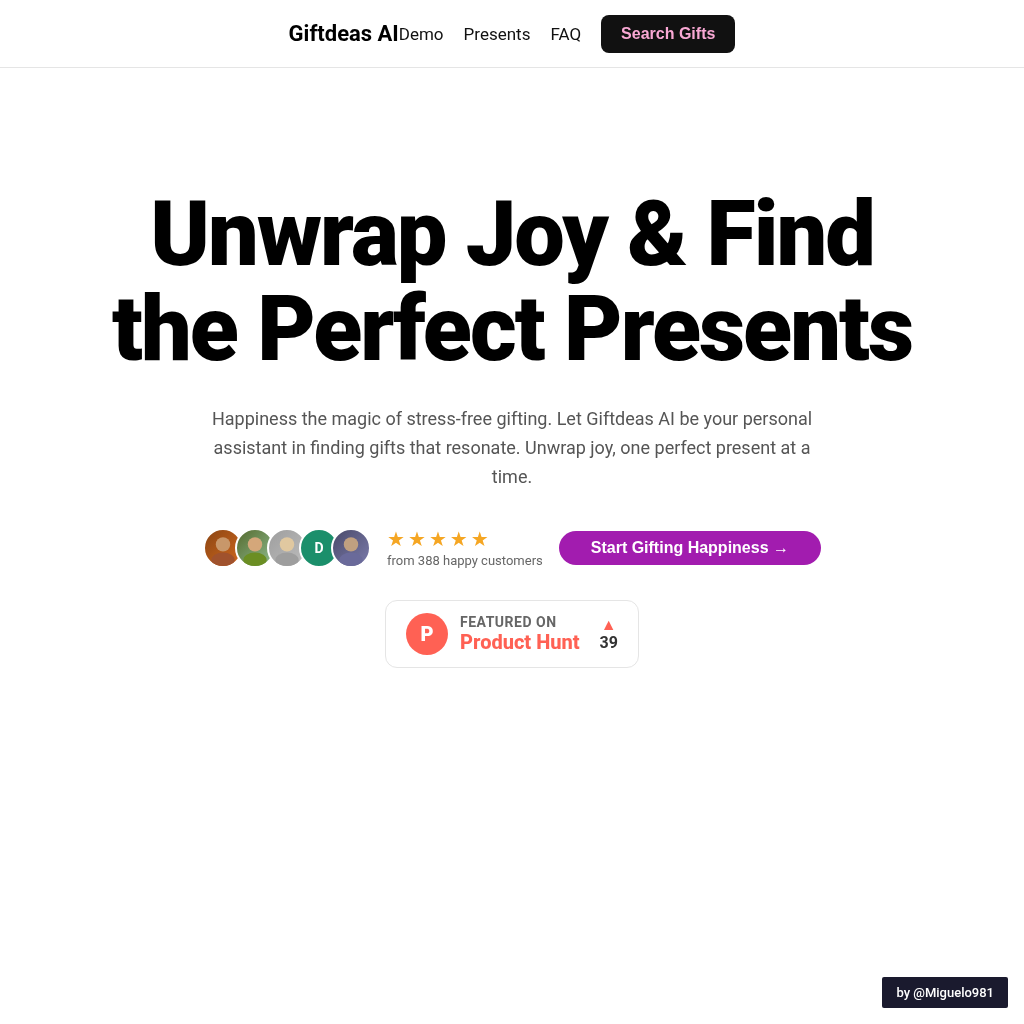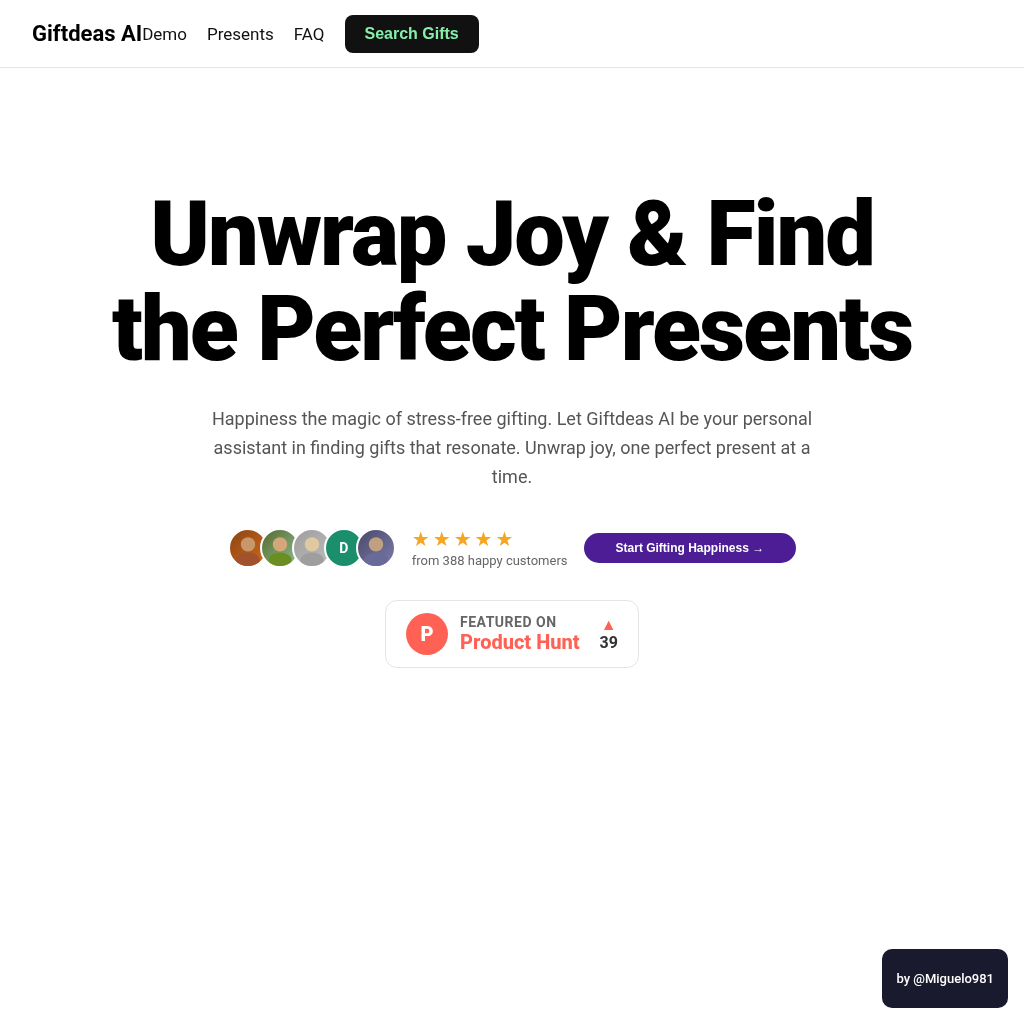--- a/index.html
+++ b/index.html
@@ -13,21 +13,21 @@
       background: #ffffff;
       color: #000000;
       min-height: 1024px;
       position: relative;
     }
 
     
     header {
       display: flex;
       align-items: center;
-      justify-content: flex-start;
+      justify-content: center;
       padding: 0 32px;
       height: 68px;
       border-bottom: 1px solid #e5e5e5;
     }
 
     .logo {
       font-size: 22px;
       font-weight: 700;
       color: #000;
     }
@@ -40,21 +40,21 @@
 
     .nav-link {
       font-size: 17px;
       color: #111;
       text-decoration: none;
       font-weight: 400;
     }
 
     .nav-cta {
       background: #111;
-      color: #86efac;
+      color: #f9a8d4;
       border: none;
       border-radius: 8px;
       padding: 10px 20px;
       font-size: 16px;
       font-weight: 600;
       cursor: pointer;
     }
 
     
     .hero {
@@ -136,26 +136,26 @@
       color: #F5A623;
       font-size: 20px;
     }
 
     .rating-text {
       font-size: 13px;
       color: #666;
     }
 
     .cta-button {
-      background: #4c1d95;
+      background: #a21caf;
       color: #fff;
       border: none;
       border-radius: 50px;
       padding: 8px 32px;
-      font-size: 12px;
+      font-size: 16px;
       font-weight: 600;
       cursor: pointer;
       white-space: nowrap;
     }
 
     
     .ph-badge {
       display: flex;
       align-items: center;
       gap: 12px;
@@ -217,22 +217,22 @@
       color: #333;
     }
 
     
     .footer-badge {
       position: fixed;
       bottom: 16px;
       right: 16px;
       background: #1a1a2e;
       color: #fff;
-      padding: 22px 14px;
-      border-radius: 10px;
+      padding: 8px 14px;
+      border-radius: 2px;
       font-size: 13px;
       font-weight: 500;
     }
   </style>
 </head>
 <body>
 
 <header>
   <div class="logo">Giftdeas AI</div>
   <nav>

